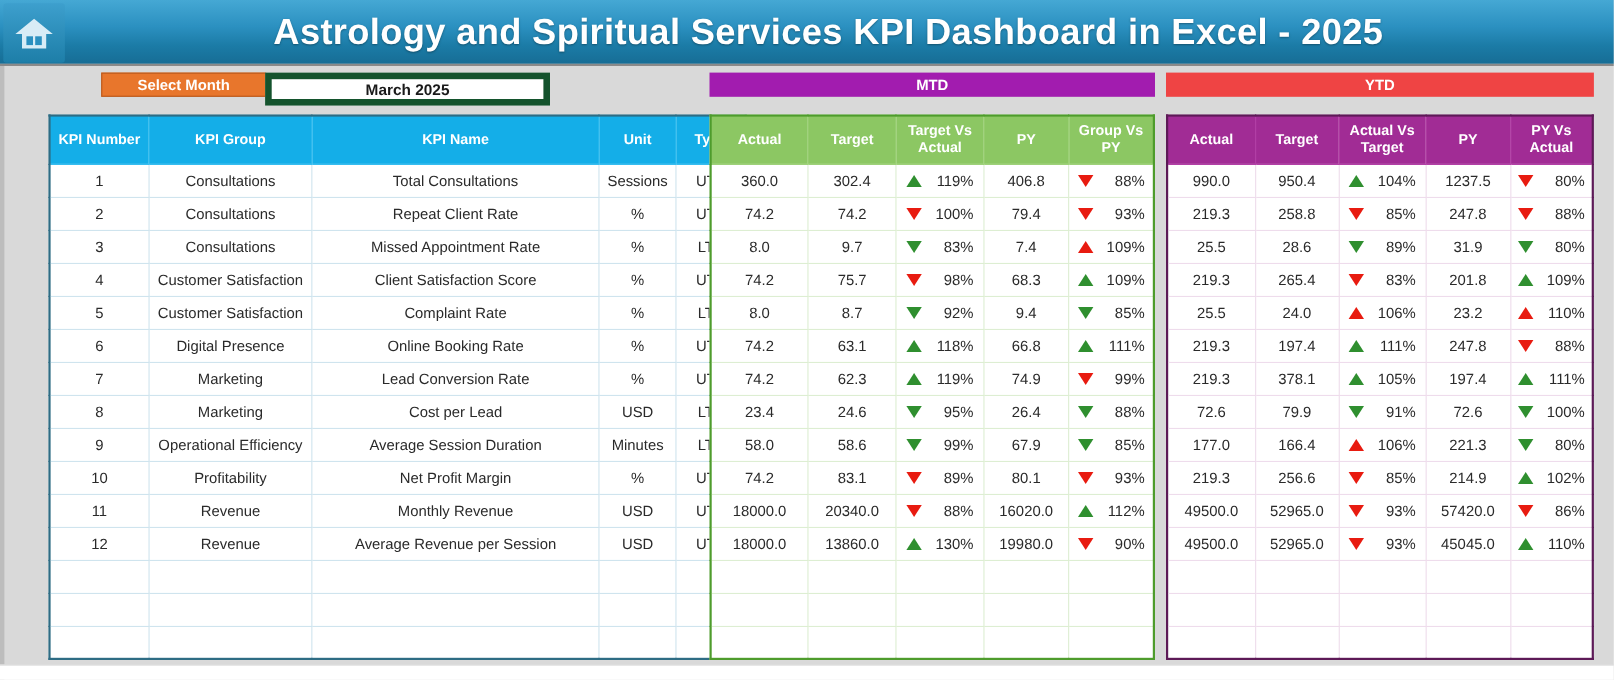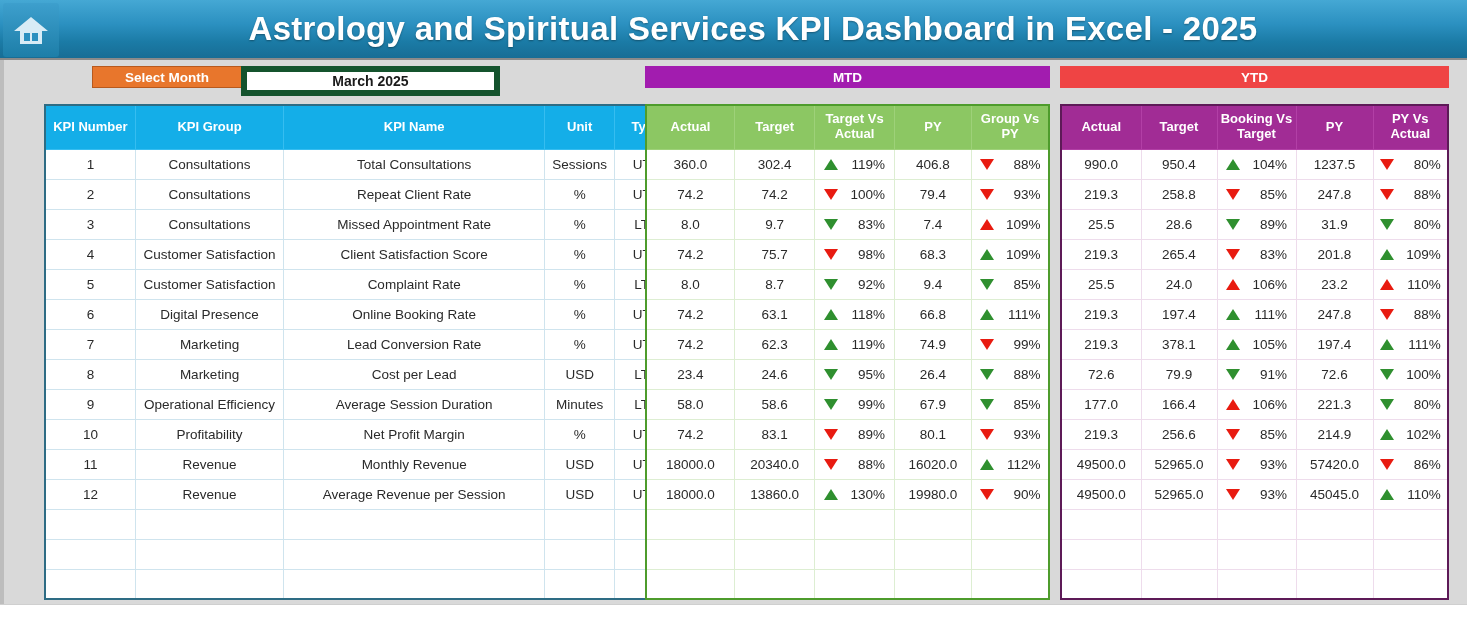--- a/index.html
+++ b/index.html
@@ -499,21 +499,21 @@
         <col style="width:80px">
         <col style="width:76px">
         <col style="width:79px">
         <col style="width:77px">
         <col style="width:75px">
       </colgroup>
     <thead>
         <tr>
       <th>Actual</th>
       <th>Target</th>
-      <th>Booking Vs Target</th>
+      <th>Actual Vs Target</th>
       <th>PY</th>
       <th>PY Vs Actual</th>
     </tr>
       </thead>
     <tbody id="ytd-body">
         <tr>
           <td>990.0</td>
           <td>950.4</td>
           <td>
             <div class="cmp">

